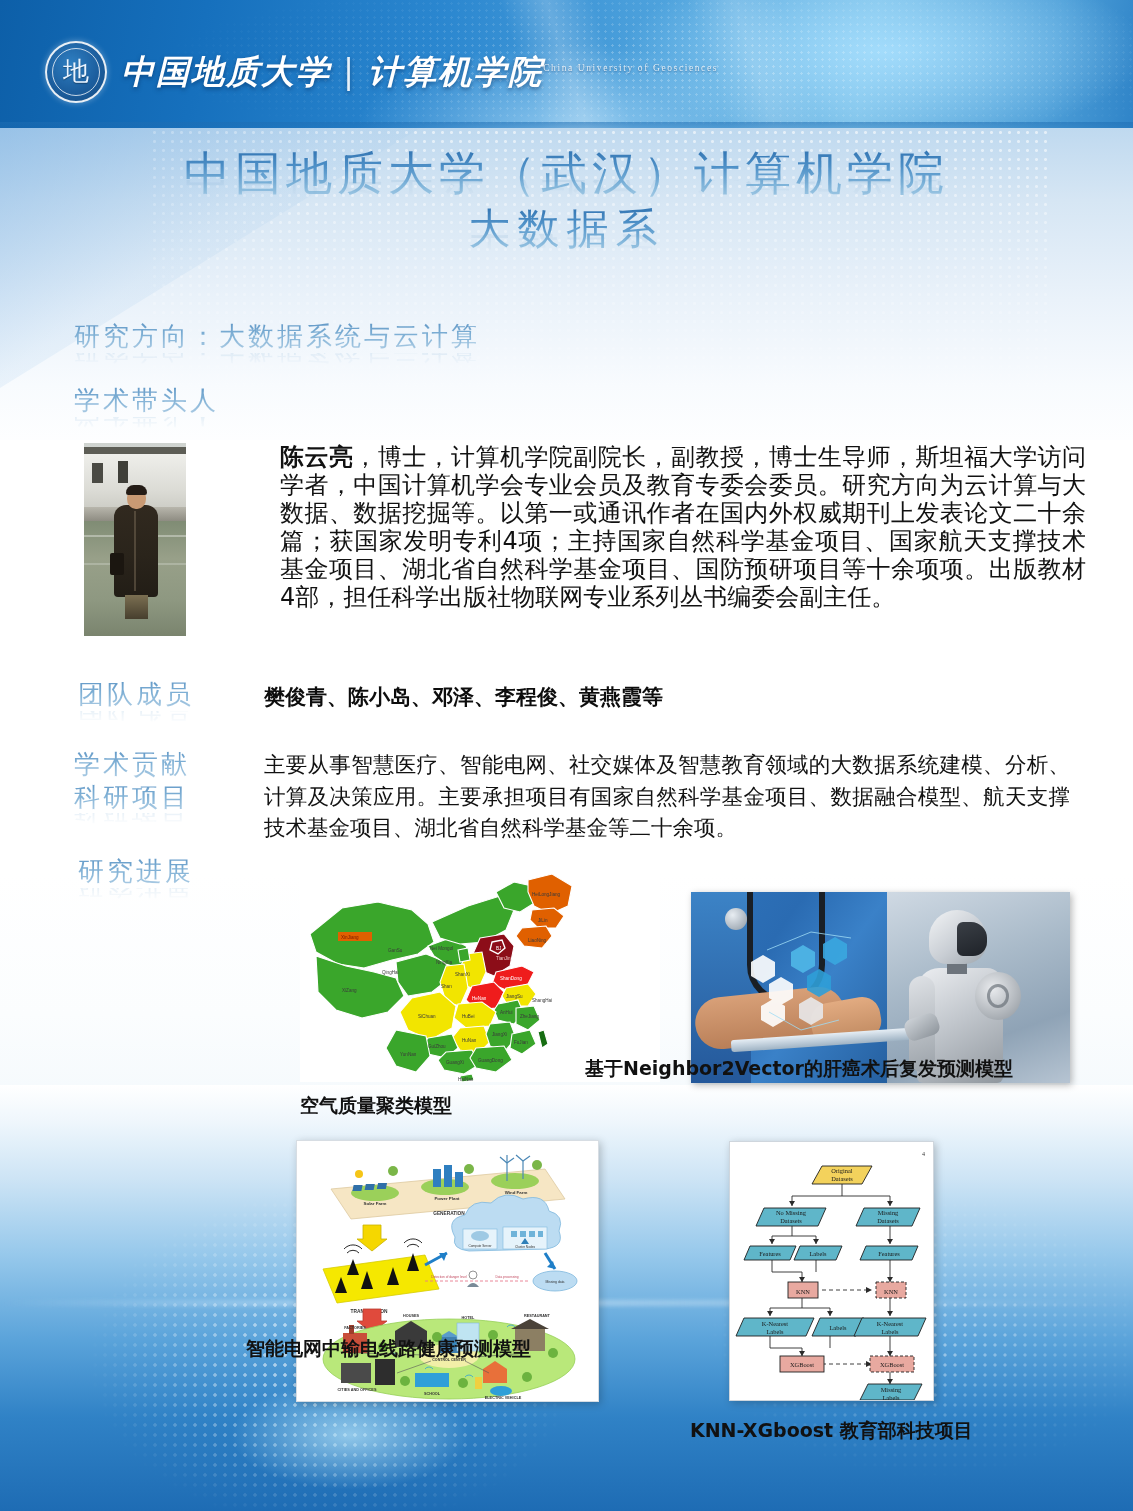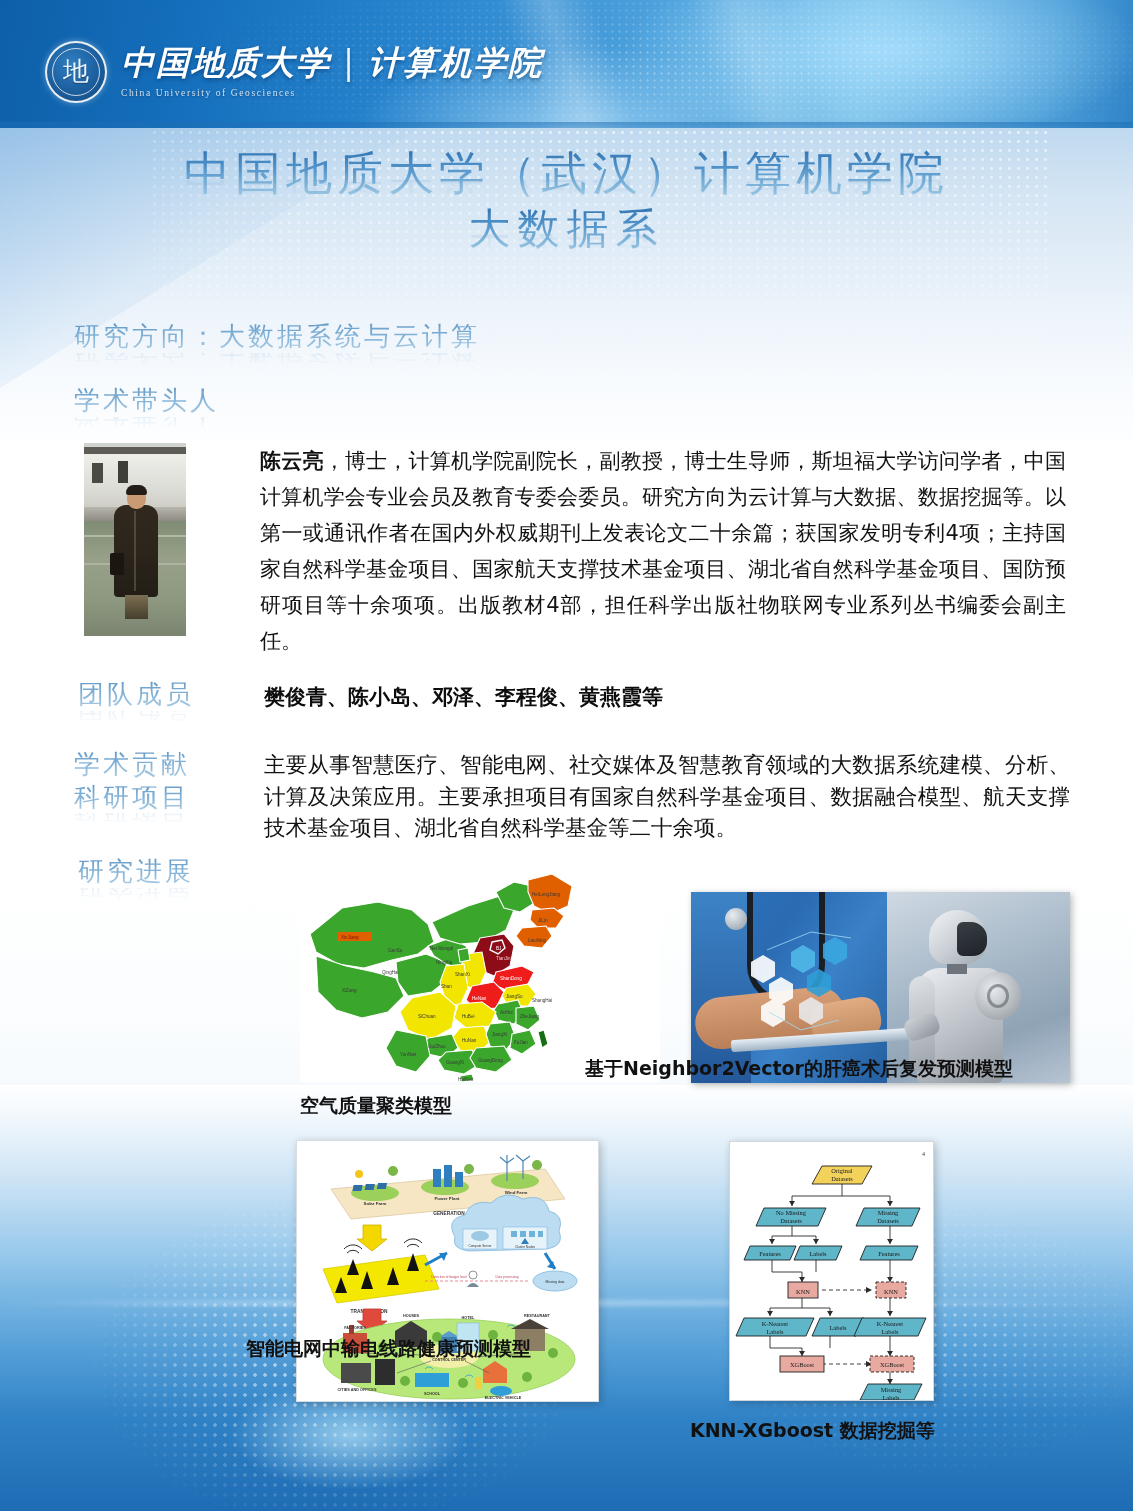--- a/index.html
+++ b/index.html
@@ -115,21 +115,21 @@
   }
   .logo-seal::before{
     content:""; position:absolute; inset:5px; border-radius:50%;
     border:1px solid rgba(255,255,255,.75);
   }
   .logo-seal .glyph{
     position:absolute; inset:0; display:flex; align-items:center; justify-content:center;
     color:#eaf4ff; font-size:26px; line-height:1; font-family:"Liberation Serif",serif;
     text-shadow:0 1px 1px rgba(0,0,0,.35);
   }
-  .logo-text{ display:flex; flex-direction:column; }
+  .logo-text{ display:flex; }
   .logo-cn{
     display:flex; align-items:baseline; gap:10px;
     color:#ffffff; font-size:33px; line-height:1.05; letter-spacing:2px;
     font-family:"DejaVu Serif","Liberation Serif",serif; font-weight:700; font-style:italic;
     text-shadow:0 2px 4px rgba(0,40,90,.55);
     white-space:nowrap;
   }
   .logo-div{ font-weight:300; font-style:normal; opacity:.9; padding:0 2px; }
   .logo-en{
     color:rgba(255,255,255,.82); font-size:9.5px; letter-spacing:1.6px;
@@ -212,23 +212,23 @@
   .p-coat{ position:absolute; left:0; top:18px; width:44px; height:92px; border-radius:12px 12px 4px 4px;
     background:linear-gradient(180deg,#31291f 0%, #2a241b 55%, #221d16 100%); }
   .p-coat::before{ content:""; position:absolute; left:20px; top:6px; width:2px; height:80px;
     background:rgba(120,105,85,.5); }
   .p-legs{ position:absolute; left:11px; top:108px; width:23px; height:24px;
     background:linear-gradient(180deg,#7b6f52,#473f2e); }
   .p-bag{ position:absolute; left:-4px; top:66px; width:14px; height:22px; border-radius:2px;
     background:#1b1610; }
 
   .bio{
-    position:absolute; left:260px; top:443px; width:806px; z-index:5;
+    position:absolute; left:280px; top:443px; width:806px; z-index:5;
     font-family:"DejaVu Sans","Liberation Sans",sans-serif;
-    font-size:21px; line-height:36px; color:#121212; text-align:justify;
+    font-size:24px; line-height:28px; color:#121212; text-align:justify;
   }
   .bio b{ font-weight:700; }
 
   
   .team-text{
     position:absolute; left:264px; top:682px; width:806px; z-index:5;
     font-family:"DejaVu Sans","Liberation Sans",sans-serif;
     font-size:21px; line-height:30px; color:#0d0d0d; font-weight:700;
   }
   .contrib-text{
@@ -765,13 +765,13 @@
       <text x="108" y="188">Labels</text>
       <text x="160" y="184">K-Nearest</text>
         <text x="160" y="192">Labels</text>
       <text x="72" y="225">XGBoost</text>
       <text x="162" y="225">XGBoost</text>
       <text x="161" y="250">Missing</text>
         <text x="161" y="258">Labels</text>
     </g>
   </svg>
 </div>
-<div class="fig-cap cap-flow">KNN-XGboost 数据挖掘等</div>
+<div class="fig-cap cap-flow">KNN-XGboost 教育部科技项目</div>
 
 </body></html>

